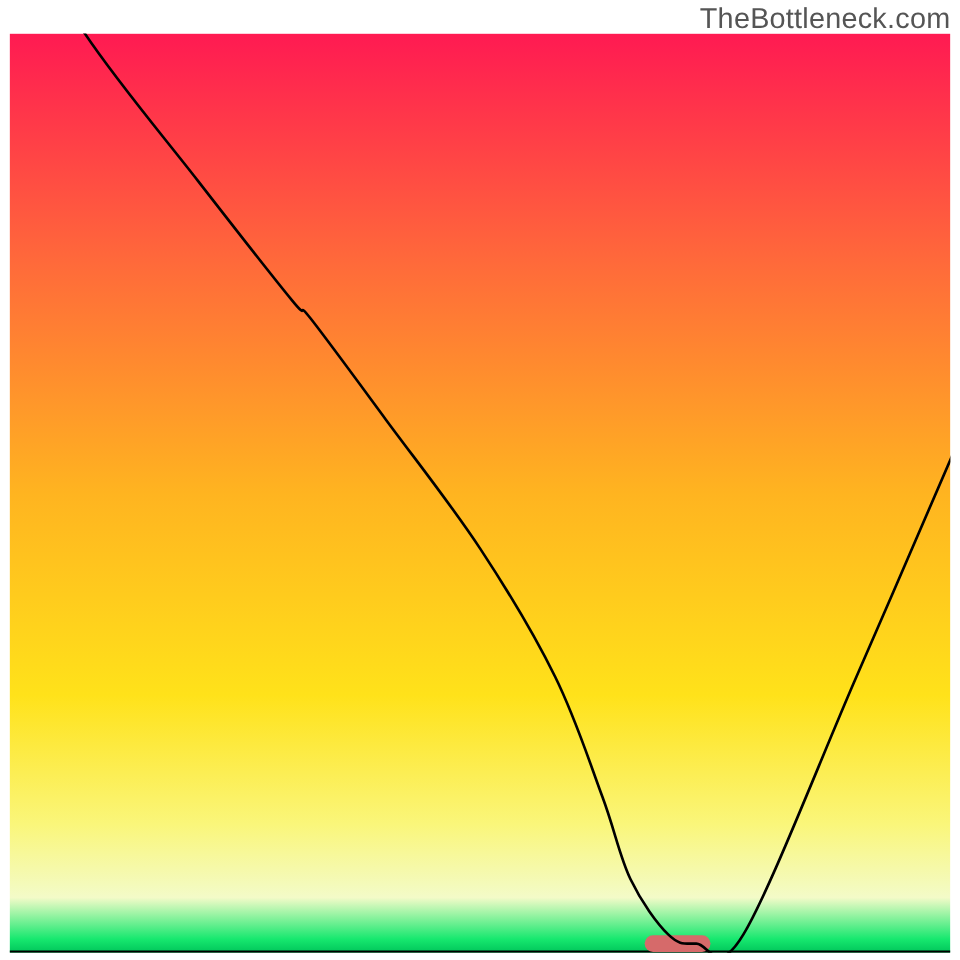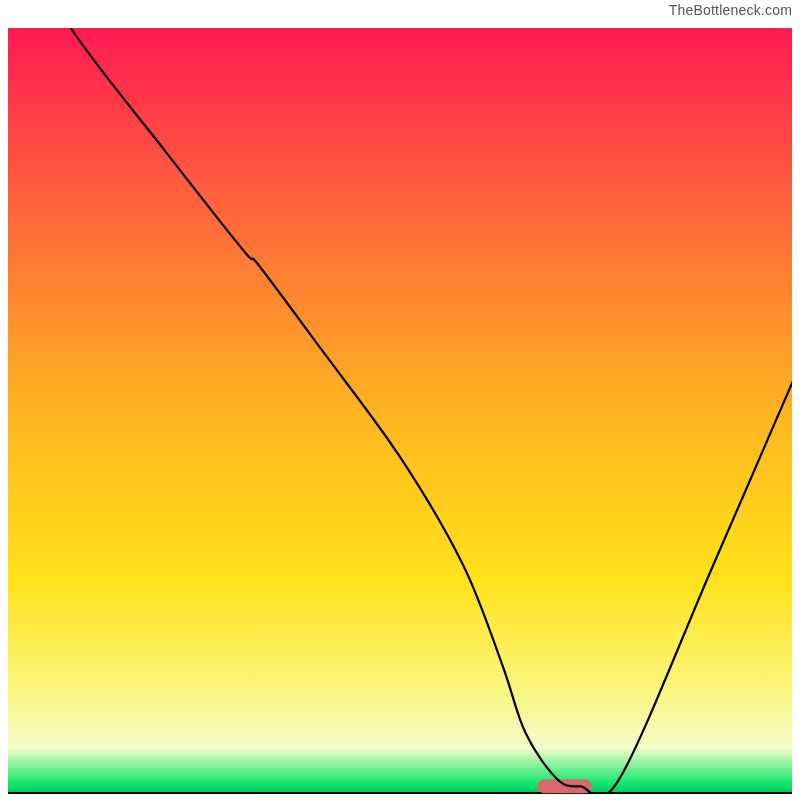--- a/index.html
+++ b/index.html
@@ -7,21 +7,21 @@
     padding: 0;
     width: 800px;
     height: 800px;
     background: #ffffff;
     font-family: Arial, Helvetica, sans-serif;
   }
   .watermark {
     position: absolute;
     top: 2px;
     right: 8px;
-    font-size: 14px;
+    font-size: 24px;
     font-weight: 400;
     color: #555555;
     letter-spacing: 0.2px;
   }
   .chart-wrap {
     position: absolute;
     left: 8px;
     top: 28px;
     width: 784px;
     height: 766px;

